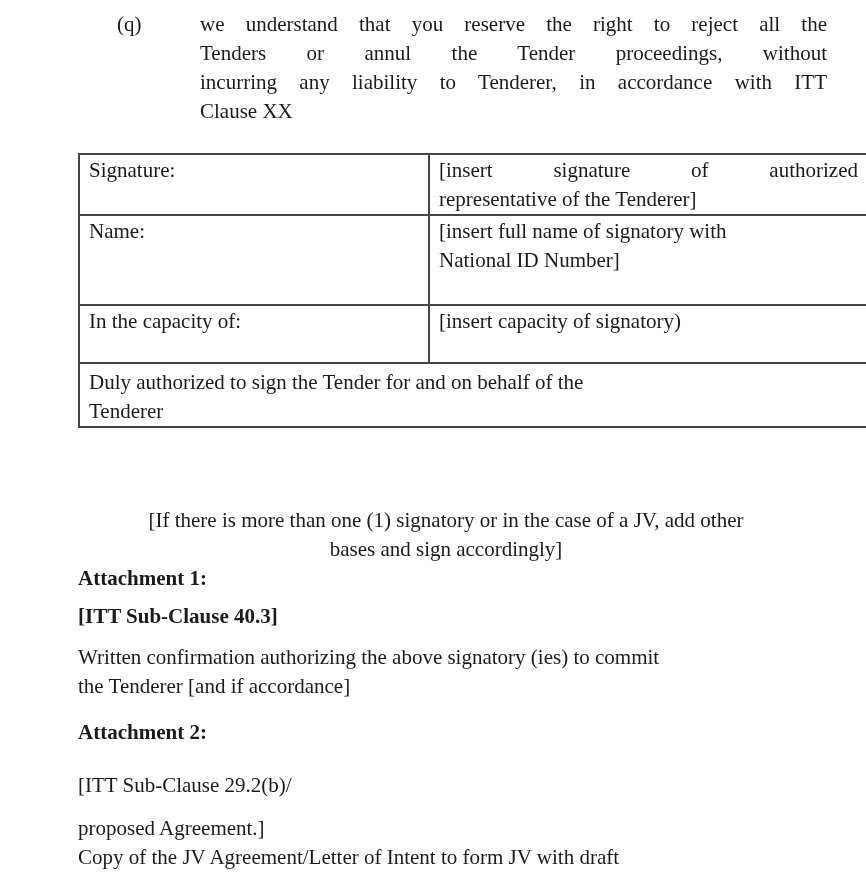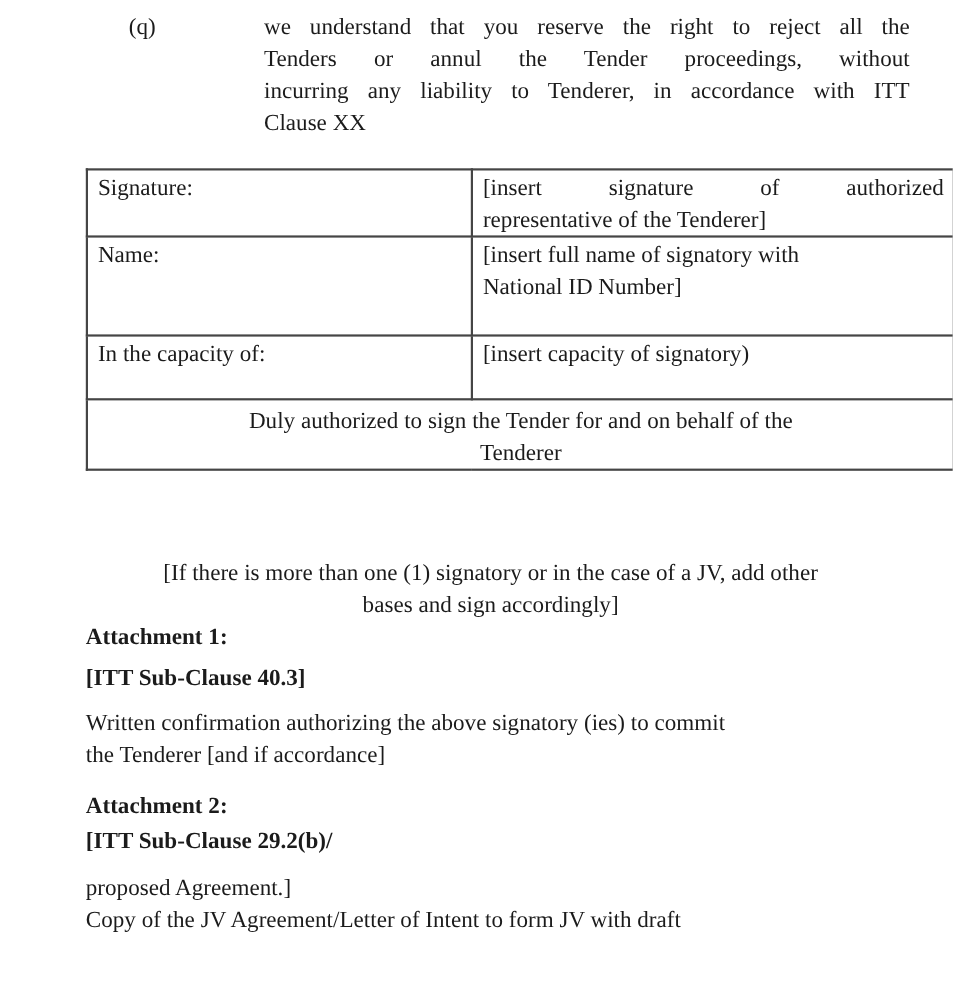--- a/index.html
+++ b/index.html
@@ -24,21 +24,20 @@
     display: flex;
     margin-left: 117px;
     margin-right: 39px;
   }
   .clause-label {
     width: 83px;
     flex: 0 0 83px;
   }
   .clause-body {
     flex: 1 1 auto;
-    margin-left: 40px;
   }
   .jline {
     text-align: justify;
     text-align-last: justify;
     white-space: normal;
   }
   .line {
     text-align: left;
   }
   
@@ -52,37 +51,37 @@
     border: 2px solid #454545;
     vertical-align: top;
     padding: 1px 8px 0 9px;
   }
   td.col-label { width: 331px; }
   td.col-value { width: 419px; }
   tr.row-1 td { height: 56px; }
   tr.row-2 td { height: 87px; }
   tr.row-3 td { height: 55px; margin-top: 32px; }
   tr.row-footer td { height: 56px; padding-top: 4px; }
-  .center { text-align: center; }
+  .center { text-align: left; }
   
   .note {
     margin: 78px 38px 0 64px;
     text-align: center;
   }
   
   .para {
     margin-left: 78px;
     margin-right: 38px;
   }
   .bold { font-weight: bold; }
   .mt-title1 { margin-top: 0; }
   .mt-ref1   { margin-top: 9px; }
   .mt-desc1  { margin-top: 12px; }
   .mt-title2 { margin-top: 17px; }
-  .mt-ref2   { margin-top: 3px; font-weight: bold; }
+  .mt-ref2   { margin-top: 24px; }
   .mt-desc2  { margin-top: 14px; }
 </style>
 </head>
 <body>
 
 <div class="content">
 
   <div class="clause">
     <div class="clause-label">(q)</div>
     <div class="clause-body">

